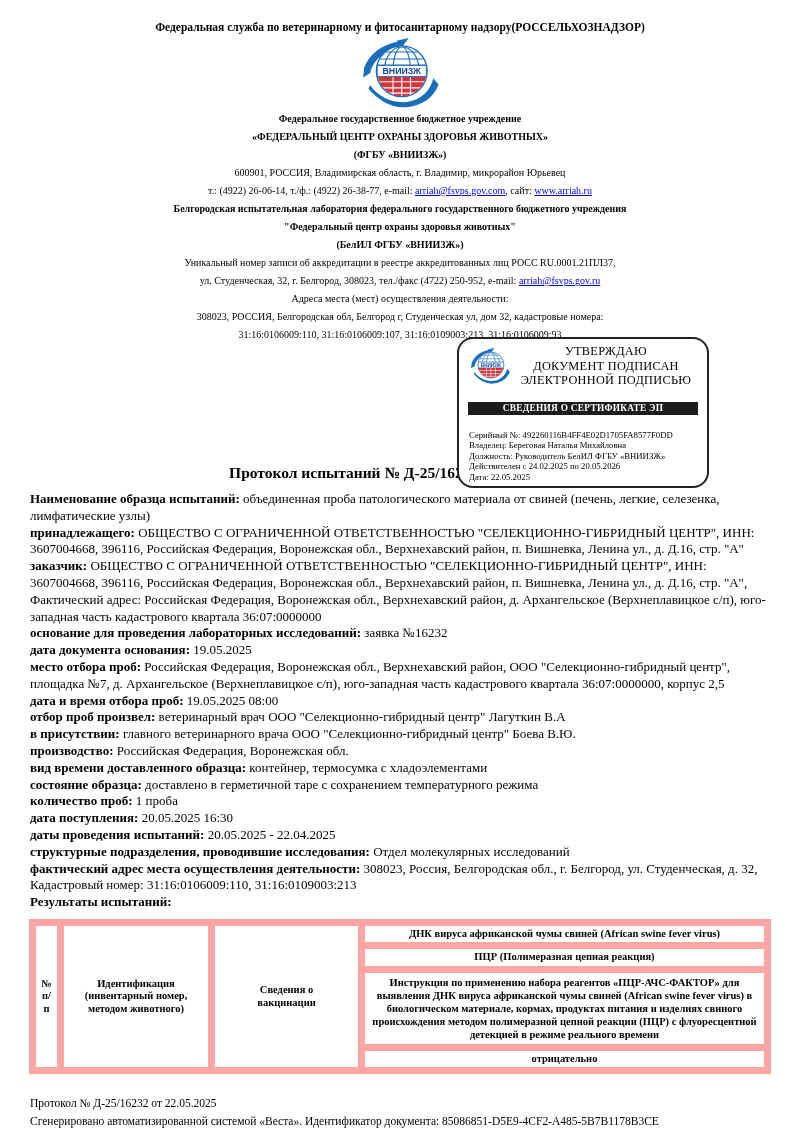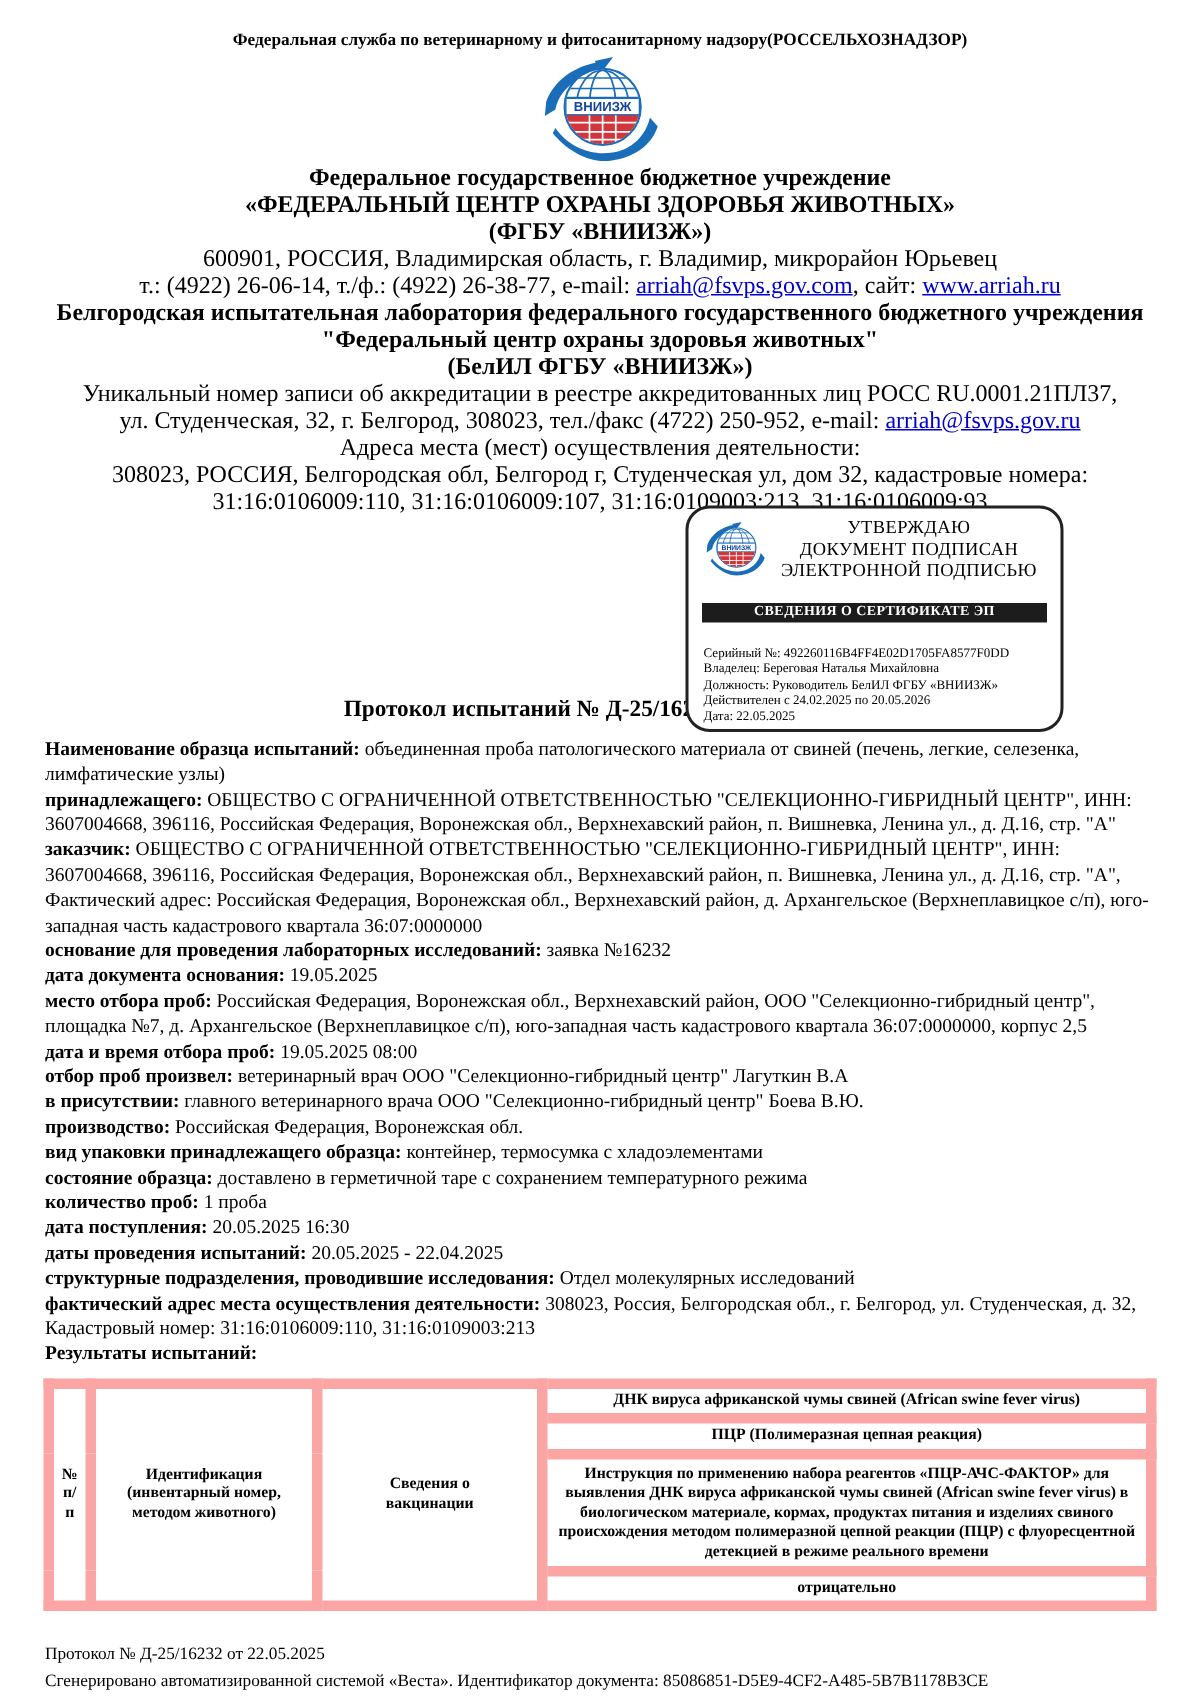--- a/index.html
+++ b/index.html
@@ -1,21 +1,21 @@
 <!DOCTYPE html>
 <html><head>
 <meta charset="utf-8">
 <style>
   html,body{margin:0;padding:0;background:#fff;}
   .page{width:800px;height:1132px;position:relative;background:#fff;color:#000;
         font-family:"Liberation Serif",serif;overflow:hidden;box-sizing:border-box;padding-top:20px;}
   .bold{font-weight:bold;}
   .agency{font-size:11.5px;line-height:14px;font-weight:bold;text-align:center;}
   .logo{display:block;margin:4px auto 2px;}
-  .hline{font-size:16px;line-height:18px;text-align:center;}
+  .hline{font-size:10px;line-height:18px;text-align:center;}
   a.link{color:#0000cc;text-decoration:underline;cursor:pointer;}
   .doc-title{margin-top:120px;text-align:center;font-size:15.5px;font-weight:bold;line-height:18px;}
   .body-text{margin:9px 28px 0 30px;font-size:13px;line-height:16.8px;text-align:left;}
   .para .lbl{font-weight:bold;}
   
   .stamp{position:absolute;left:457px;top:337px;width:252px;border:2.5px solid #222;
          border-radius:16px;background:#fff;padding:5px 0 4px;box-sizing:border-box;z-index:3;}
   .stamp-top{display:flex;align-items:center;padding:0 8px;}
   .stamp-logo{width:46px;height:36px;flex:none;}
   .stamp-head{flex:1;text-align:center;font-size:12.3px;line-height:14.5px;letter-spacing:0.3px;}
@@ -122,21 +122,21 @@
       <div class="para"><span class="lbl">Наименование образца испытаний:</span><span> объединенная проба патологического материала от свиней (печень, легкие, селезенка, лимфатические узлы)</span></div>
       <div class="para"><span class="lbl">принадлежащего:</span><span> ОБЩЕСТВО С ОГРАНИЧЕННОЙ ОТВЕТСТВЕННОСТЬЮ "СЕЛЕКЦИОННО-ГИБРИДНЫЙ ЦЕНТР", ИНН: 3607004668, 396116, Российская Федерация, Воронежская обл., Верхнехавский район, п. Вишневка, Ленина ул., д. Д.16, стр. "А"</span></div>
       <div class="para"><span class="lbl">заказчик:</span><span> ОБЩЕСТВО С ОГРАНИЧЕННОЙ ОТВЕТСТВЕННОСТЬЮ "СЕЛЕКЦИОННО-ГИБРИДНЫЙ ЦЕНТР", ИНН: 3607004668, 396116, Российская Федерация, Воронежская обл., Верхнехавский район, п. Вишневка, Ленина ул., д. Д.16, стр. "А", Фактический адрес: Российская Федерация, Воронежская обл., Верхнехавский район, д. Архангельское (Верхнеплавицкое с/п), юго-западная часть кадастрового квартала 36:07:0000000</span></div>
       <div class="para"><span class="lbl">основание для проведения лабораторных исследований:</span><span> заявка №16232</span></div>
       <div class="para"><span class="lbl">дата документа основания:</span><span> 19.05.2025</span></div>
       <div class="para"><span class="lbl">место отбора проб:</span><span> Российская Федерация, Воронежская обл., Верхнехавский район, ООО "Селекционно-гибридный центр", площадка №7, д. Архангельское (Верхнеплавицкое с/п), юго-западная часть кадастрового квартала 36:07:0000000, корпус 2,5</span></div>
       <div class="para"><span class="lbl">дата и время отбора проб:</span><span> 19.05.2025 08:00</span></div>
       <div class="para"><span class="lbl">отбор проб произвел:</span><span> ветеринарный врач ООО "Селекционно-гибридный центр" Лагуткин В.А</span></div>
       <div class="para"><span class="lbl">в присутствии:</span><span> главного ветеринарного врача ООО "Селекционно-гибридный центр" Боева В.Ю.</span></div>
       <div class="para"><span class="lbl">производство:</span><span> Российская Федерация, Воронежская обл.</span></div>
-      <div class="para"><span class="lbl">вид упаковки принадлежащего образца:</span><span> контейнер, термосумка с хладоэлементами</span></div>
+      <div class="para"><span class="lbl">вид времени доставленного образца:</span><span> контейнер, термосумка с хладоэлементами</span></div>
       <div class="para"><span class="lbl">состояние образца:</span><span> доставлено в герметичной таре с сохранением температурного режима</span></div>
       <div class="para"><span class="lbl">количество проб:</span><span> 1 проба</span></div>
       <div class="para"><span class="lbl">дата поступления:</span><span> 20.05.2025 16:30</span></div>
       <div class="para"><span class="lbl">даты проведения испытаний:</span><span> 20.05.2025 - 22.04.2025</span></div>
       <div class="para"><span class="lbl">структурные подразделения, проводившие исследования:</span><span> Отдел молекулярных исследований</span></div>
       <div class="para"><span class="lbl">фактический адрес места осуществления деятельности:</span><span> 308023, Россия, Белгородская обл., г. Белгород, ул. Студенческая, д. 32, Кадастровый номер: 31:16:0106009:110, 31:16:0109003:213</span></div>
       <div class="para"><span class="lbl">Результаты испытаний:</span></div>
     </div>
 
   <table class="results">

